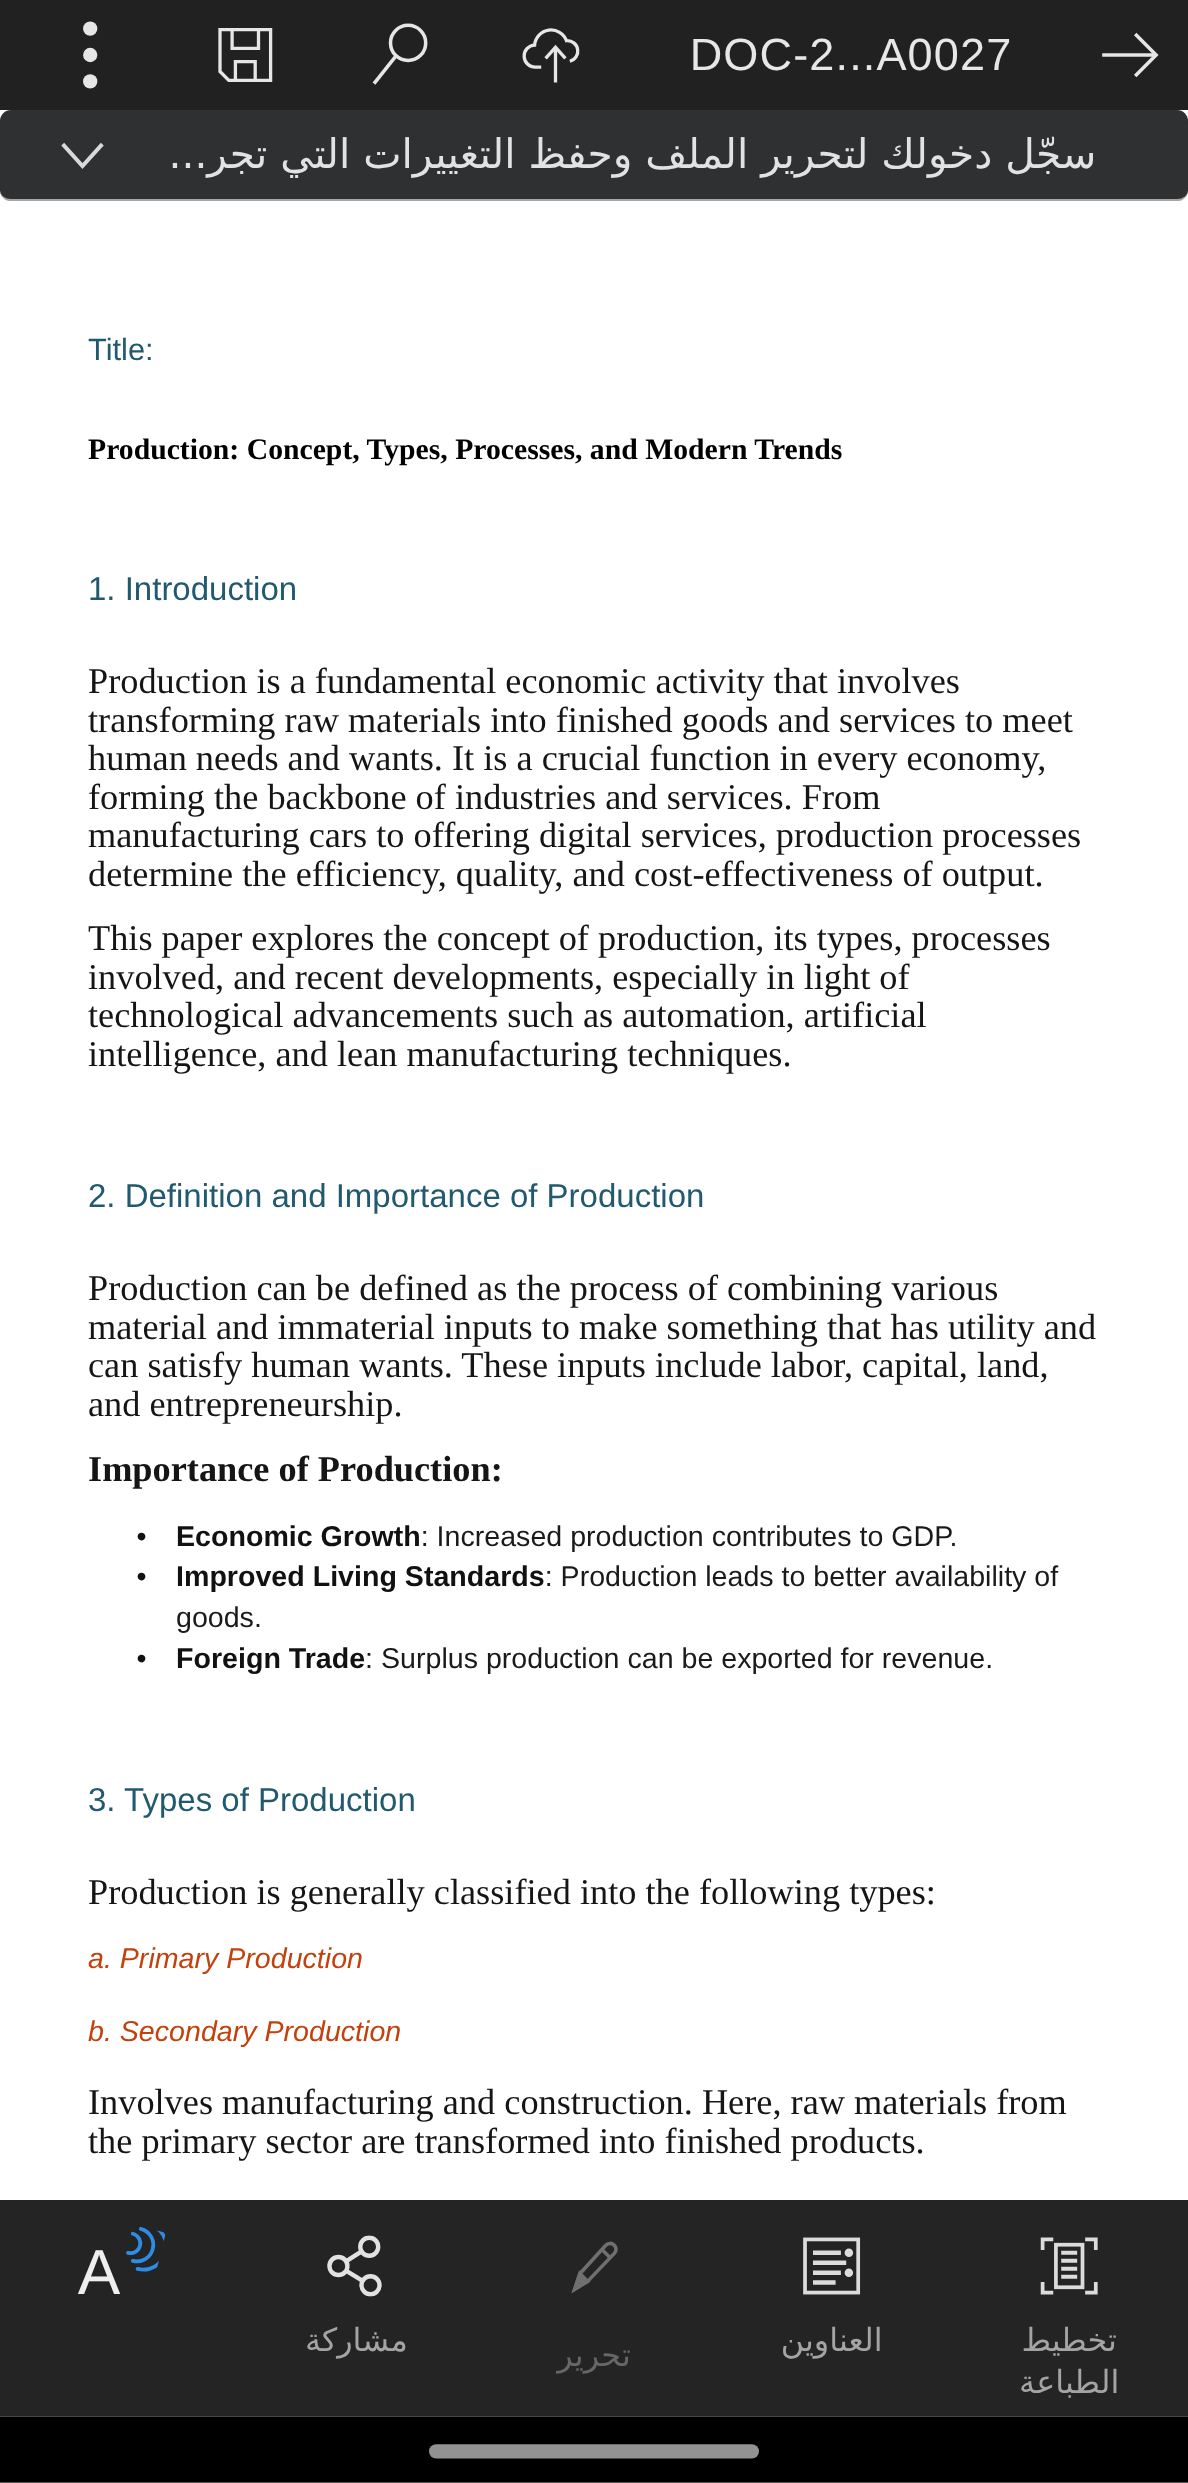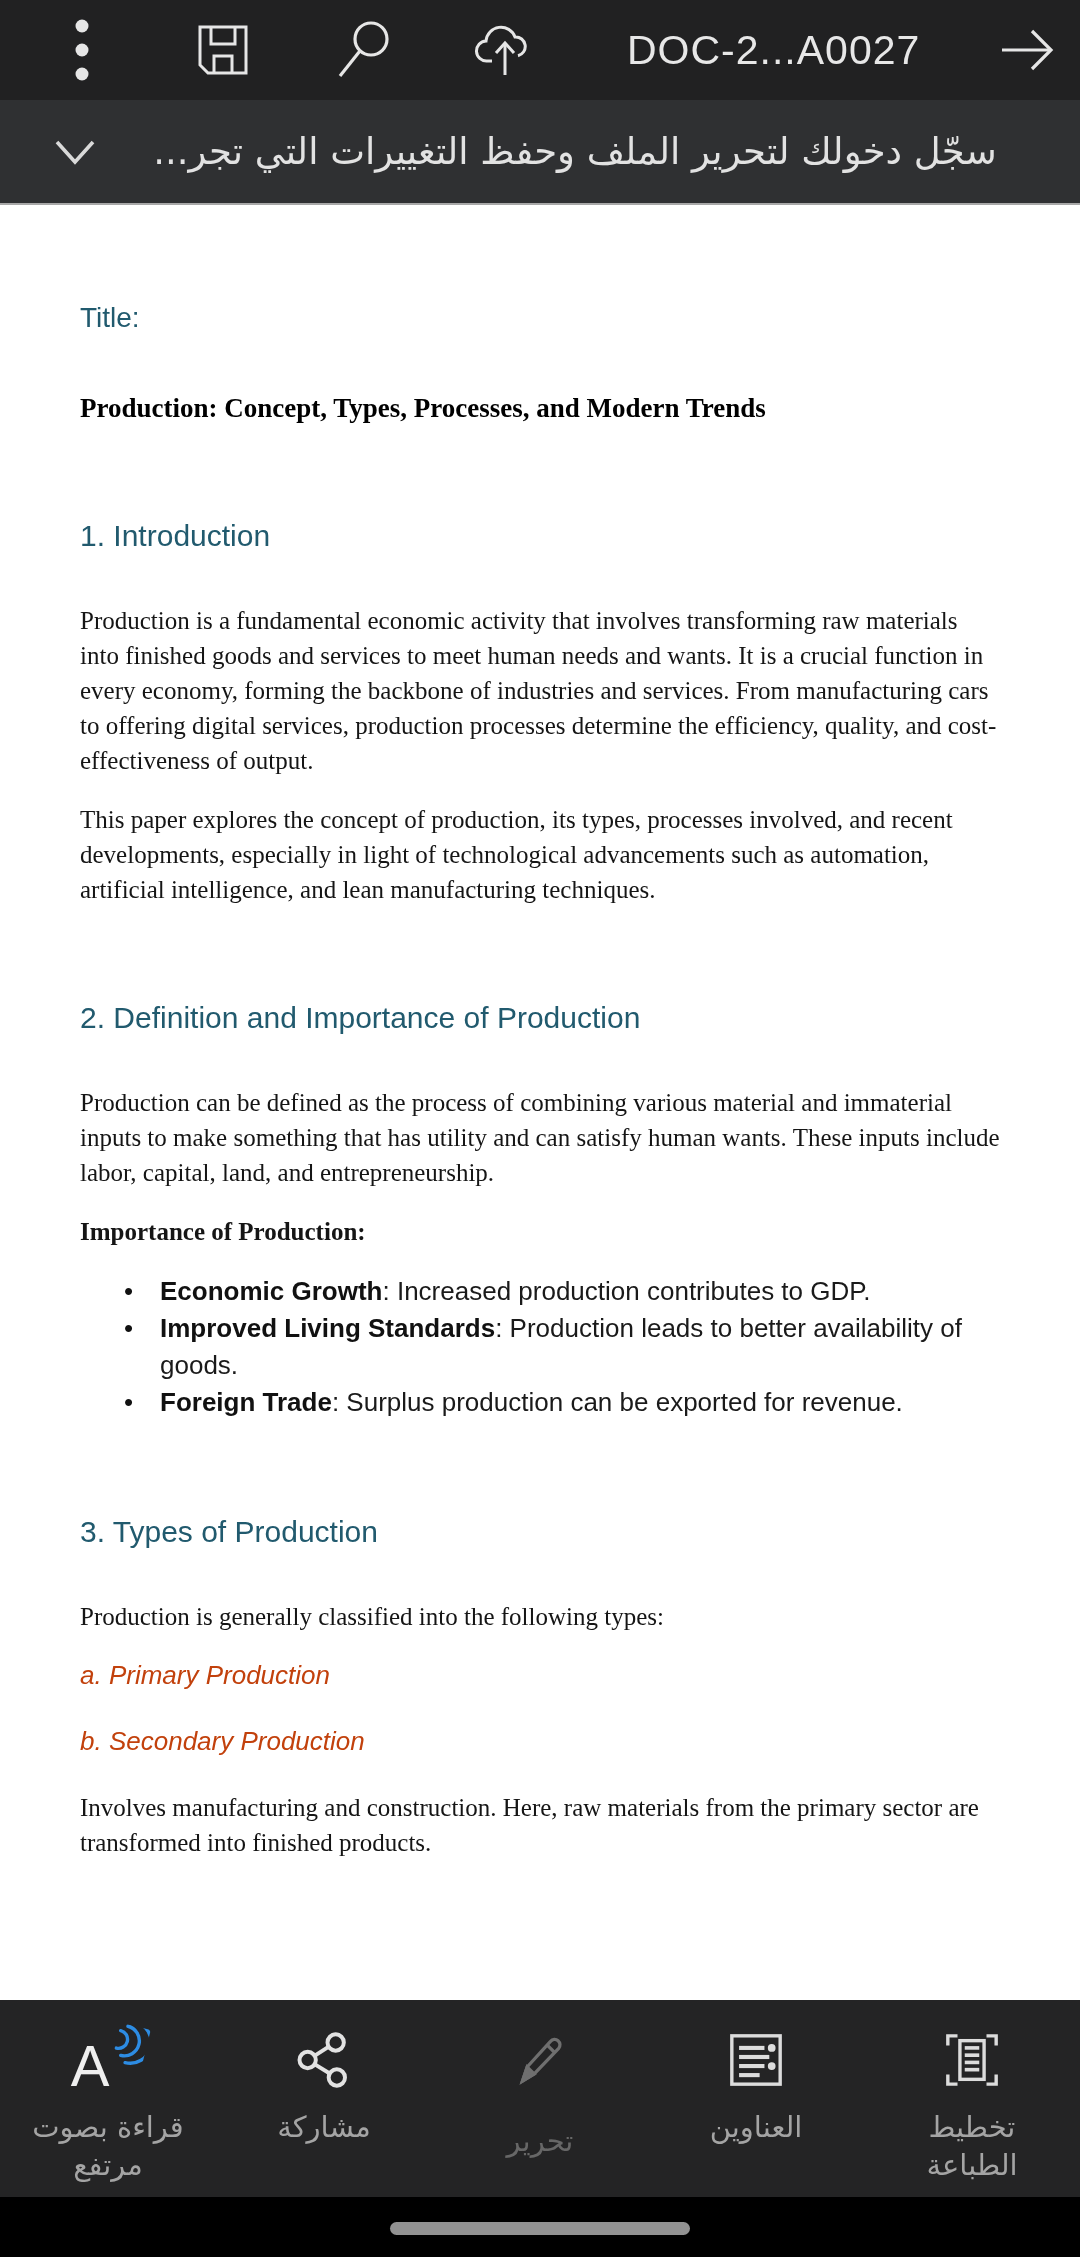--- a/index.html
+++ b/index.html
@@ -11,39 +11,39 @@
            display:flex;align-items:center;padding:0 30px 0 59px;box-sizing:border-box;}
   .icon-btn{background:none;border:none;padding:0;width:46px;height:64px;display:flex;
             align-items:center;justify-content:center;cursor:pointer;flex:0 0 auto;}
   .top-bar .icon-btn{margin-right:95px;}
   .top-bar .title{color:#E7E7E7;font-size:41px;letter-spacing:1px;white-space:nowrap;
                   margin-left:4px;flex:0 0 auto;}
   .top-bar .fwd{margin:0 0 0 auto;}
   svg{display:block;}
 
   
-  .banner{position:absolute;top:100px;left:0;width:1080px;height:105px;background:#2F3032;
+  .banner{position:absolute;top:100px;left:0;width:1080px;height:83px;background:#2F3032;
           border-bottom:2px solid #A8A8A8;display:flex;align-items:center;box-sizing:border-box;
-          padding:0 40px;}
+          padding:0 40px;border-radius:10px;}
   .banner .chev{background:none;border:none;padding:0;width:70px;height:60px;display:flex;
                 align-items:center;justify-content:center;cursor:pointer;flex:0 0 auto;}
   .banner .msg{flex:1;text-align:center;color:#E2E2E2;font-size:37px;
                font-family:"DejaVu Sans",sans-serif;direction:rtl;white-space:nowrap;
                overflow:hidden;}
 
   
   .doc{position:absolute;top:213px;left:0;width:1080px;height:1787px;overflow:hidden;
        background:#fff;box-sizing:border-box;padding:88px 80px 0 80px;}
   .doc .section-label{color:#215A6E;font-size:28px;line-height:34px;margin:0;font-weight:400;}
   .doc .doc-title{color:#000;font-family:"Liberation Serif",serif;font-weight:700;
                   font-size:27px;line-height:34px;margin:56px 0 0 0;}
   .doc .h1{color:#215A6E;font-size:30px;line-height:38px;font-weight:400;margin:92px 0 48px 0;}
   .doc .h3{color:#c2410c;font-size:26px;line-height:34px;font-style:italic;font-weight:400;
            margin:8px 0 32px 0;}
-  .doc .para{color:#151515;font-family:"Liberation Serif",serif;font-size:25px;
+  .doc .para{color:#151515;font-family:"Liberation Serif",serif;font-size:33px;
              line-height:35px;margin:0 0 24px 0;}
   .doc .bold-lead{font-weight:700;margin-top:10px;}
   .doc ul.bullets{list-style:none;margin:24px 0 10px 0;padding:0 0 0 40px;
                   font-family:"Liberation Sans",sans-serif;}
   .doc ul.bullets li{position:relative;padding-left:40px;color:#1A1A1A;font-size:26px;
                      line-height:37px;margin:0;}
   .doc ul.bullets li::before{content:"\2022";position:absolute;left:4px;top:0;color:#111;}
   .doc ul.bullets .bl{font-weight:700;color:#111;}
 
   
@@ -152,22 +152,20 @@
         <span class="glyph">
           <span class="ra-wrap">
             <span class="ra-A">A</span>
             <svg width="34" height="52" viewBox="0 0 34 52" fill="none" stroke="#2D8CE3" stroke-width="3.4" stroke-linecap="round" style="margin:0 0 18px 2px;transform:rotate(14deg)">
               <path d="M5 26 a9 9 0 0 0 0 -18"></path>
               <path d="M11 32 a15 15 0 0 0 0 -30"></path>
               <path d="M17 38 a21 21 0 0 0 0 -42"></path>
             </svg>
           </span>
         </span>
-        <span class="lbl">قراءة بصوت
-مرتفع</span>
       </button>
       <button class="tool">
         <span class="glyph">
           <svg width="56" height="56" viewBox="0 0 48 48" fill="none" stroke="#E2E2E2" stroke-width="3.4">
             <circle cx="34" cy="9" r="7"></circle>
             <circle cx="10" cy="24" r="7"></circle>
             <circle cx="35" cy="39" r="7"></circle>
             <line x1="16.5" y1="20" x2="27.8" y2="12.8"></line>
             <line x1="16.5" y1="28" x2="28.6" y2="35.4"></line>
           </svg>

